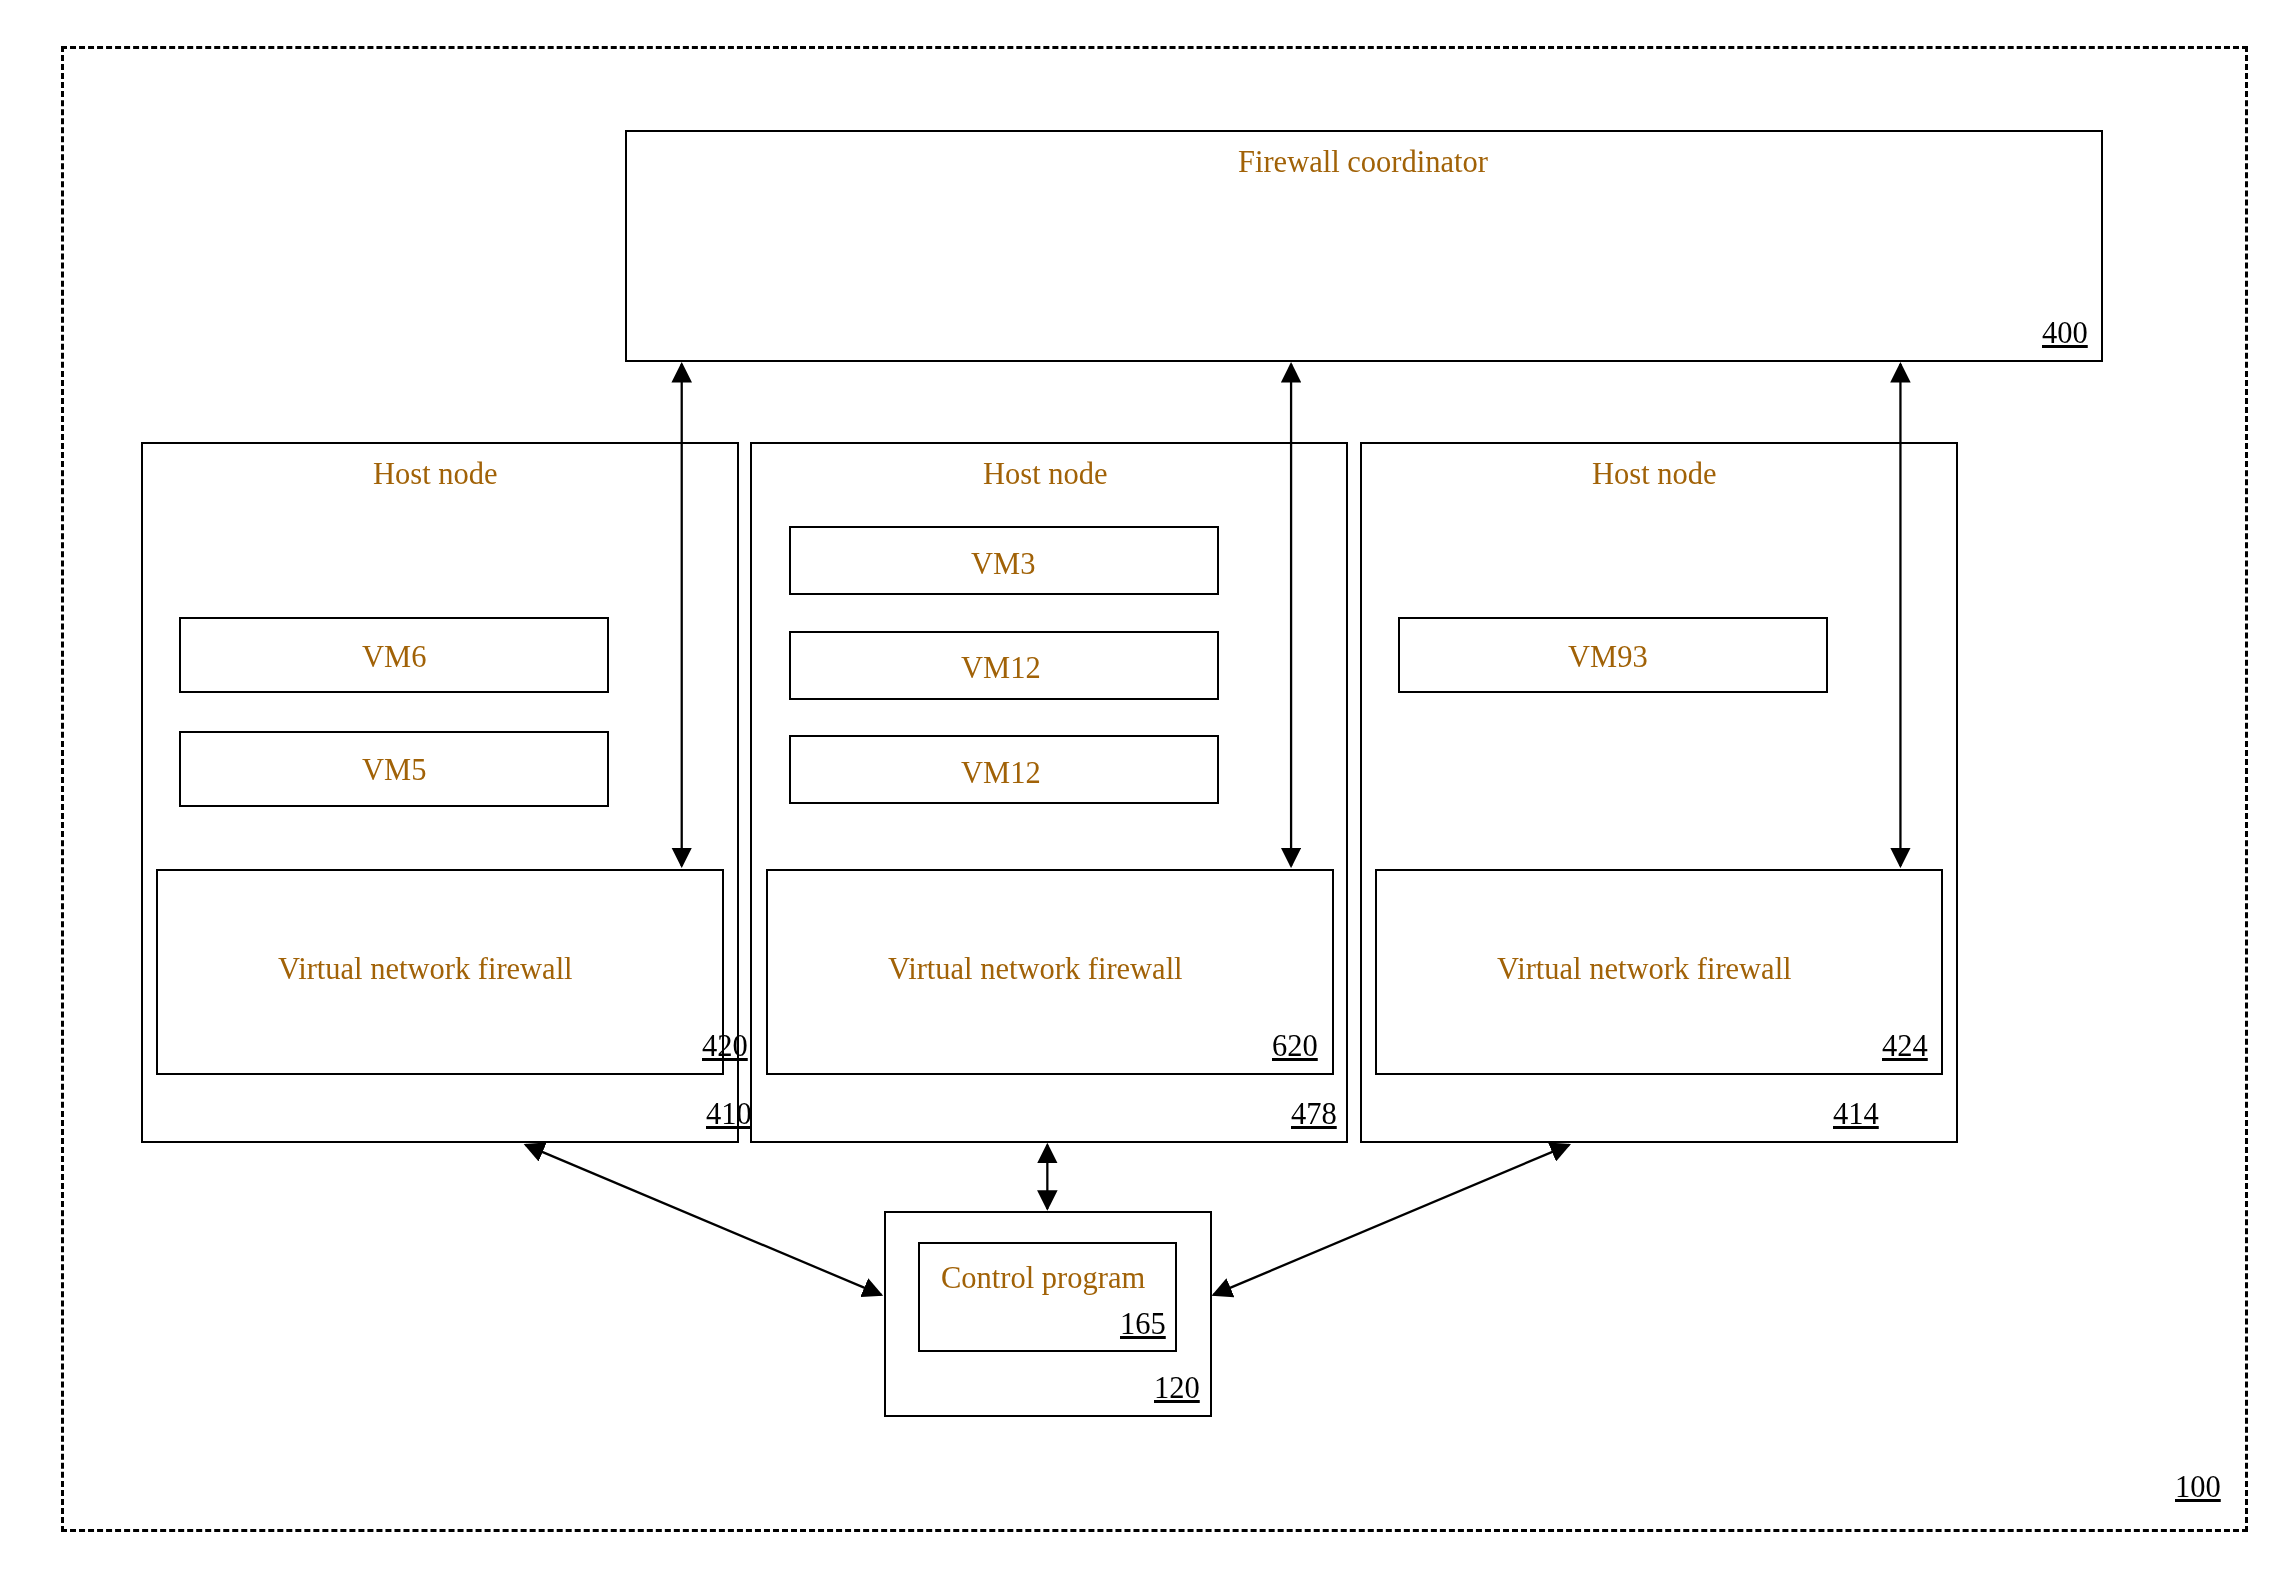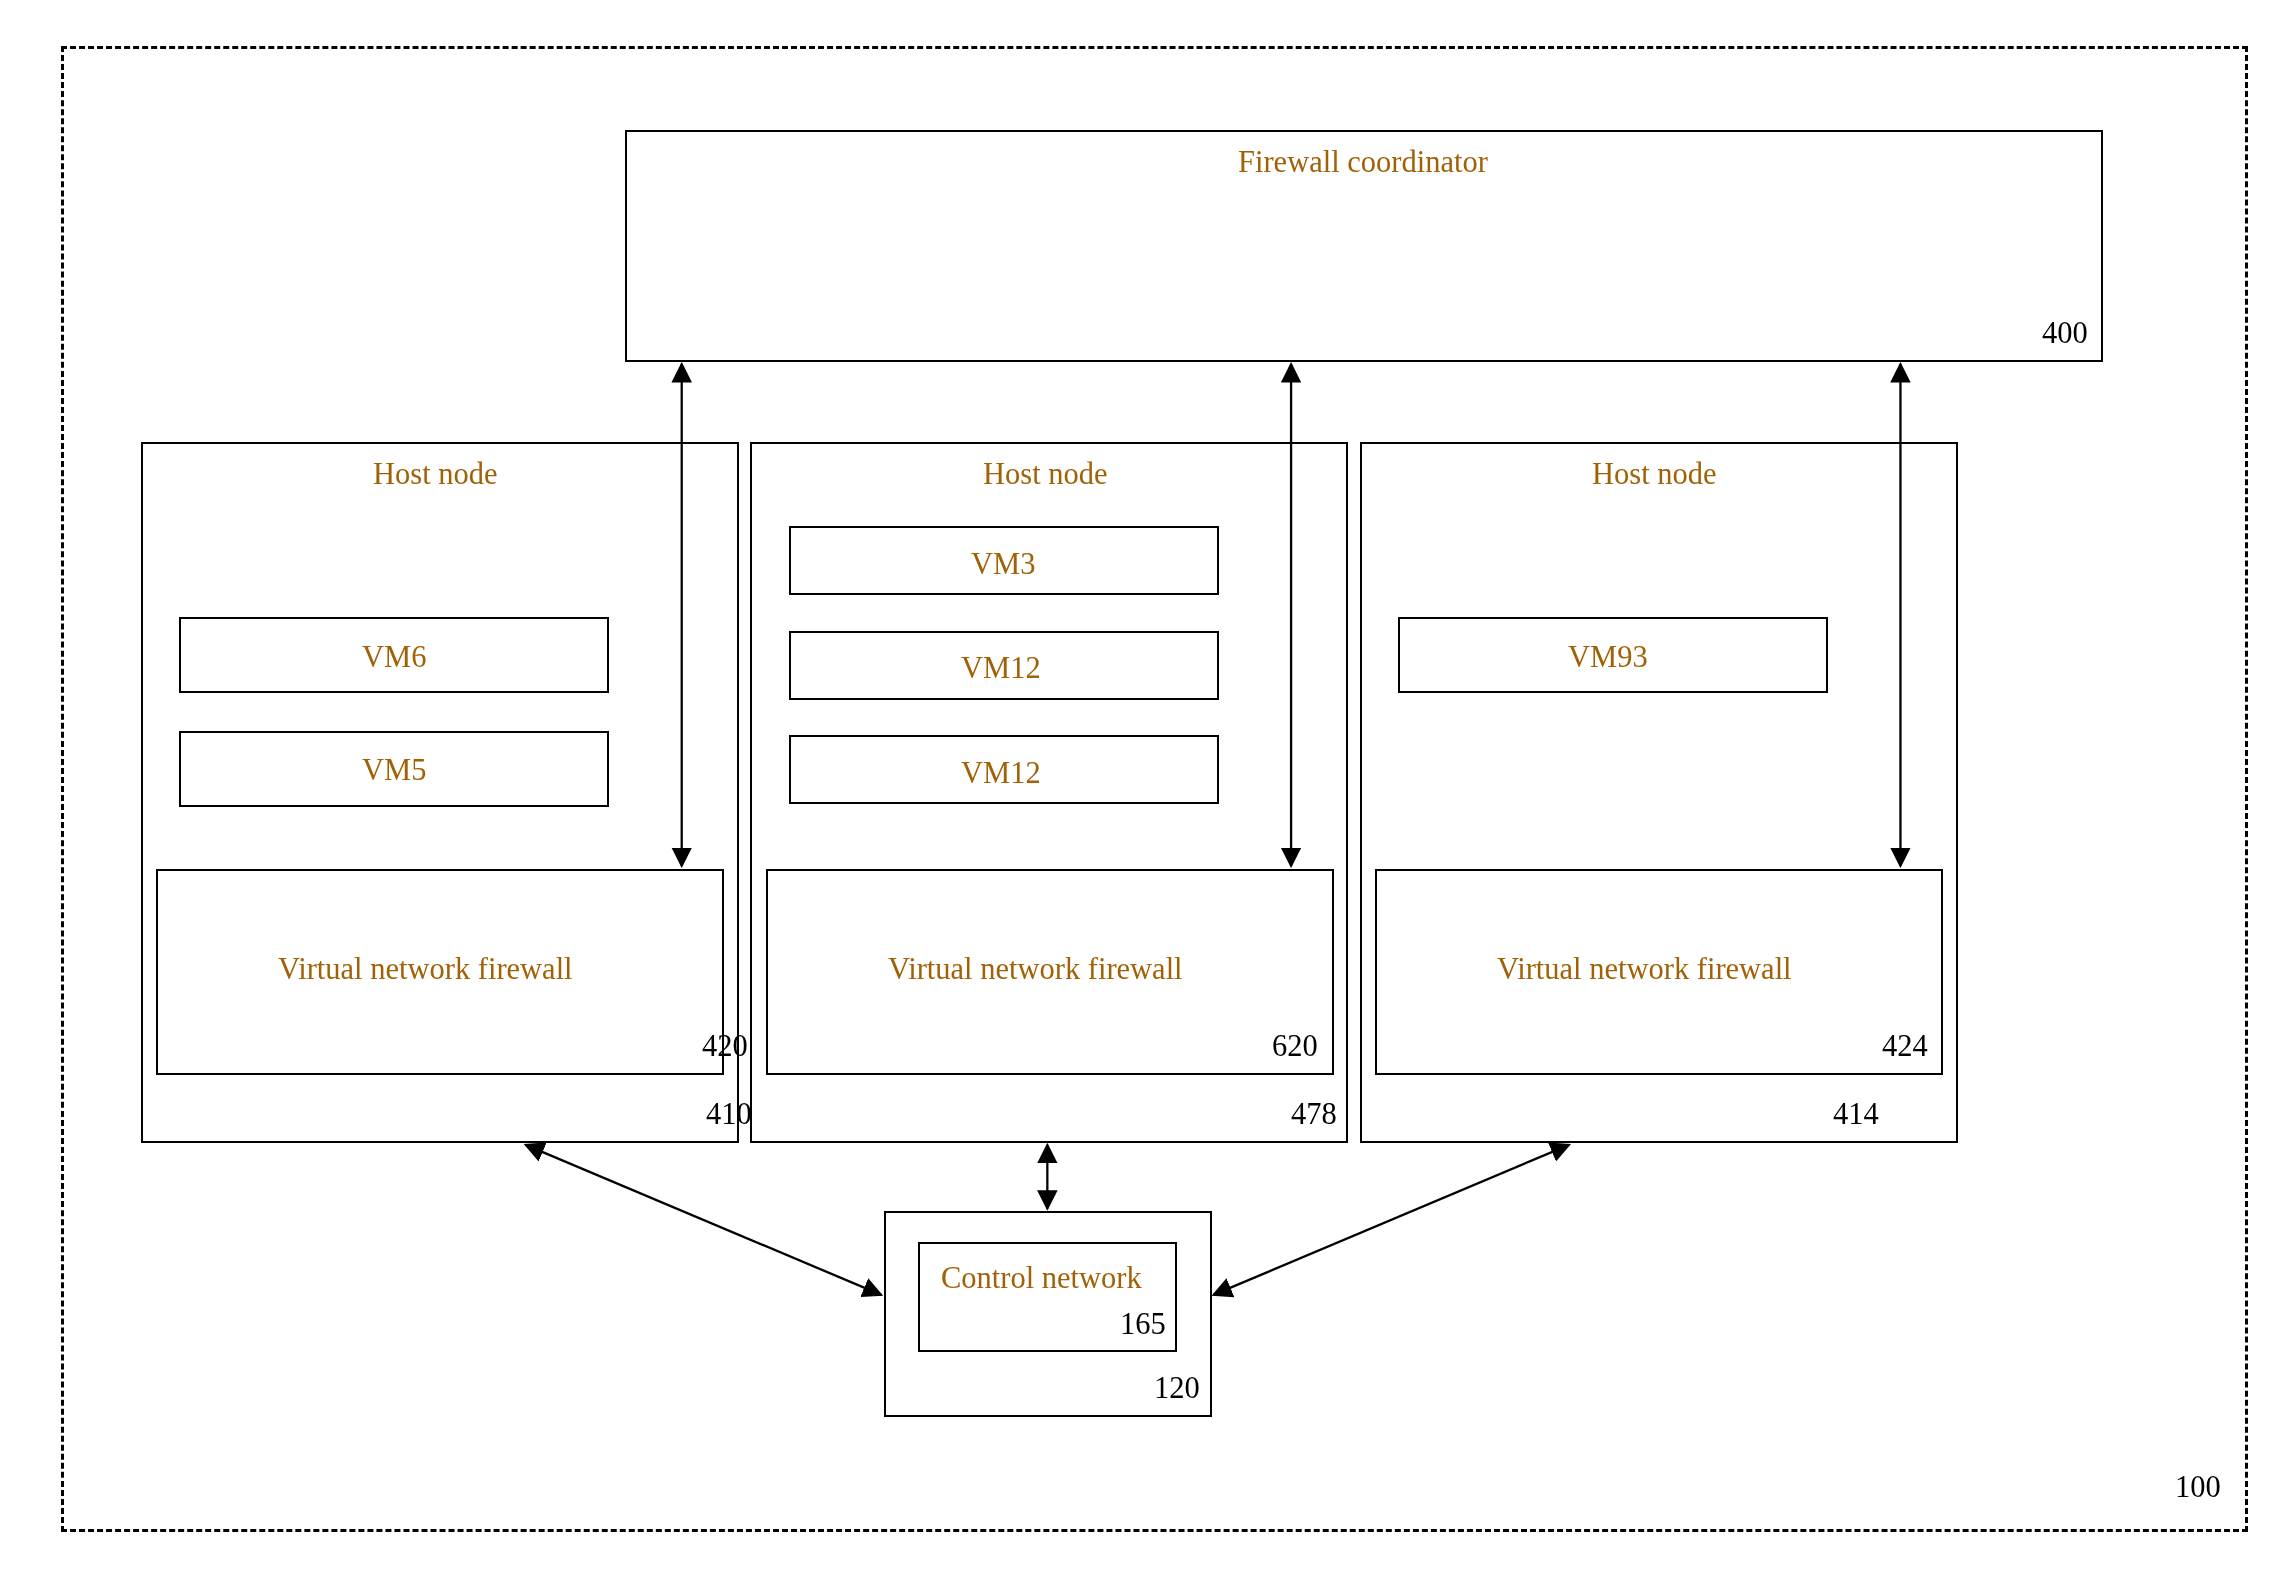--- a/index.html
+++ b/index.html
@@ -27,20 +27,21 @@
   .label {
     position: absolute;
     font-size: 30.5px;
     color: #a16207;
     white-space: nowrap;
   }
   .reflabel {
     position: absolute;
     font-size: 30.5px;
     color: #000;
+    text-decoration: underline;
     white-space: nowrap;
   }
   svg.arrows {
     position: absolute;
     left: 0; top: 0;
     width: 2295px; height: 1595px;
     pointer-events: none;
   }
 </style>
 </head>
@@ -94,21 +95,21 @@
   <div class="label" style="left:1568px; top:640px;">VM93</div>
 
   <div class="box" style="left:1375px; top:869px; width:568px; height:206px;"></div>
   <div class="label" style="left:1497px; top:952px;">Virtual network firewall</div>
   <div class="reflabel" style="left:1882px; top:1029px;">424</div>
 
   <div class="box" style="left:884px; top:1211px; width:328px; height:206px;"></div>
   <div class="reflabel" style="left:1154px; top:1371px;">120</div>
 
   <div class="box" style="left:918px; top:1242px; width:259px; height:110px;"></div>
-  <div class="label" style="left:941px; top:1261px;">Control network</div>
+  <div class="label" style="left:941px; top:1261px;">Control program</div>
   <div class="reflabel" style="left:1120px; top:1307px;">165</div>
 
   <svg class="arrows" viewBox="0 0 3013 2094" width="2295" height="1595">
     <defs>
       <marker id="arrow" viewBox="0 0 10 10" refX="9" refY="5" markerWidth="9" markerHeight="9" orient="auto-start-reverse">
         <path d="M 0 0 L 10 5 L 0 10 z" fill="#000"></path>
       </marker>
     </defs>
 
     <line x1="895" y1="478" x2="895" y2="1137" stroke="#000" stroke-width="3" marker-start="url(#arrow)" marker-end="url(#arrow)"></line>

